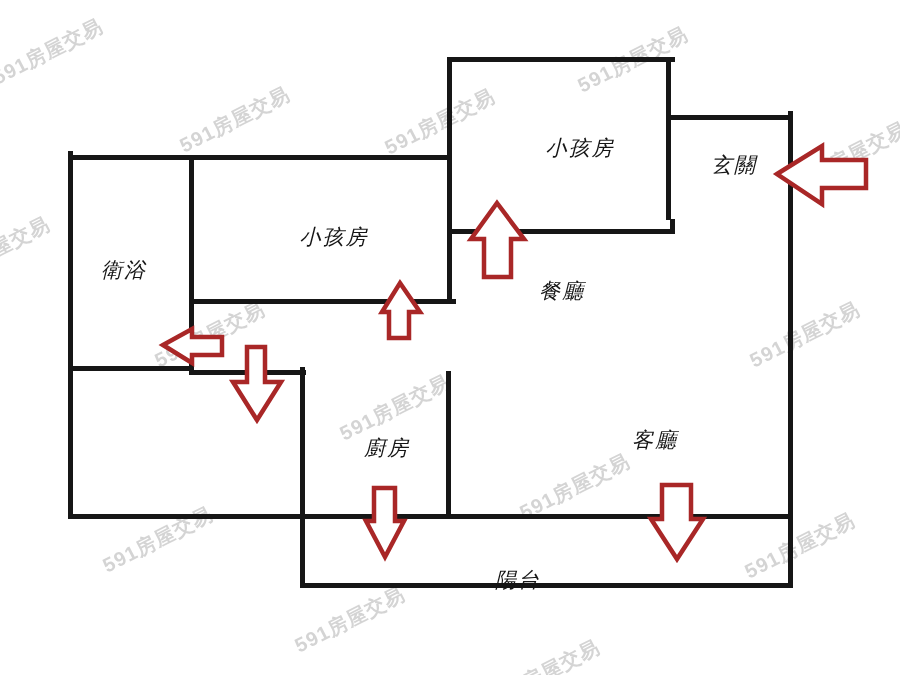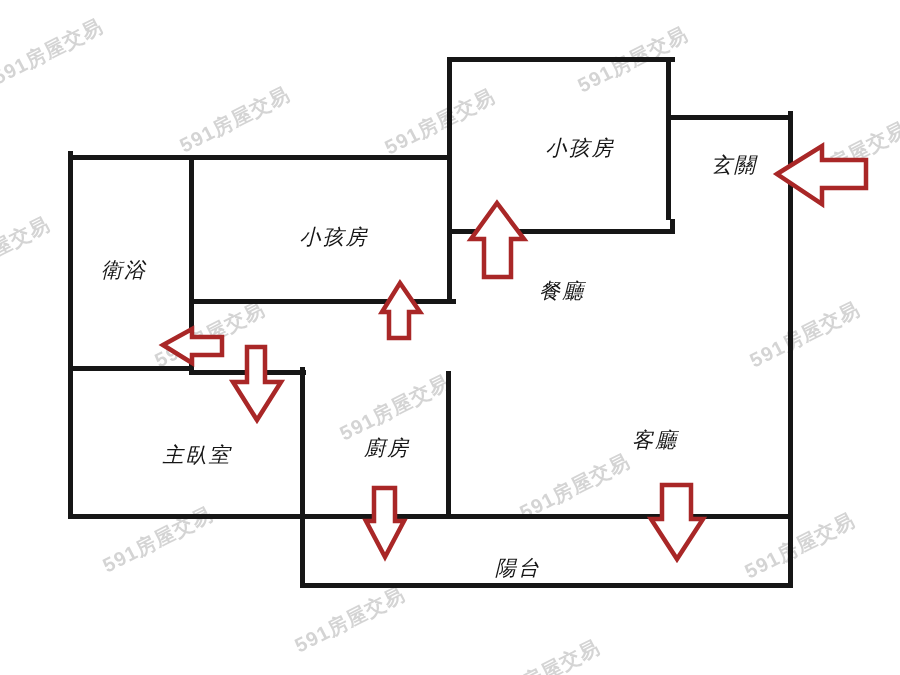--- a/index.html
+++ b/index.html
@@ -100,18 +100,17 @@
   </svg>
   <svg class="arrow" style="left:648px;top:483px" width="58" height="79">
     <polygon points="14,2 43,2 43,36 55,36 29,76 3,36 14,36"></polygon>
   </svg>
 
   <div class="room-label" style="left:580px;top:148px">小孩房</div>
   <div class="room-label" style="left:734px;top:165px">玄關</div>
   <div class="room-label" style="left:334px;top:237px">小孩房</div>
   <div class="room-label" style="left:124px;top:270px">衛浴</div>
   <div class="room-label" style="left:562px;top:291px">餐廳</div>
-  <div class="room-label" style="left:197px;top:455px">主臥室</div>
   <div class="room-label" style="left:387px;top:448px">廚房</div>
   <div class="room-label" style="left:655px;top:440px">客廳</div>
-  <div class="room-label" style="left:518px;top:568px">陽台</div>
+  <div class="room-label" style="left:518px;top:580px">陽台</div>
 
 </div>
 
 </body></html>

